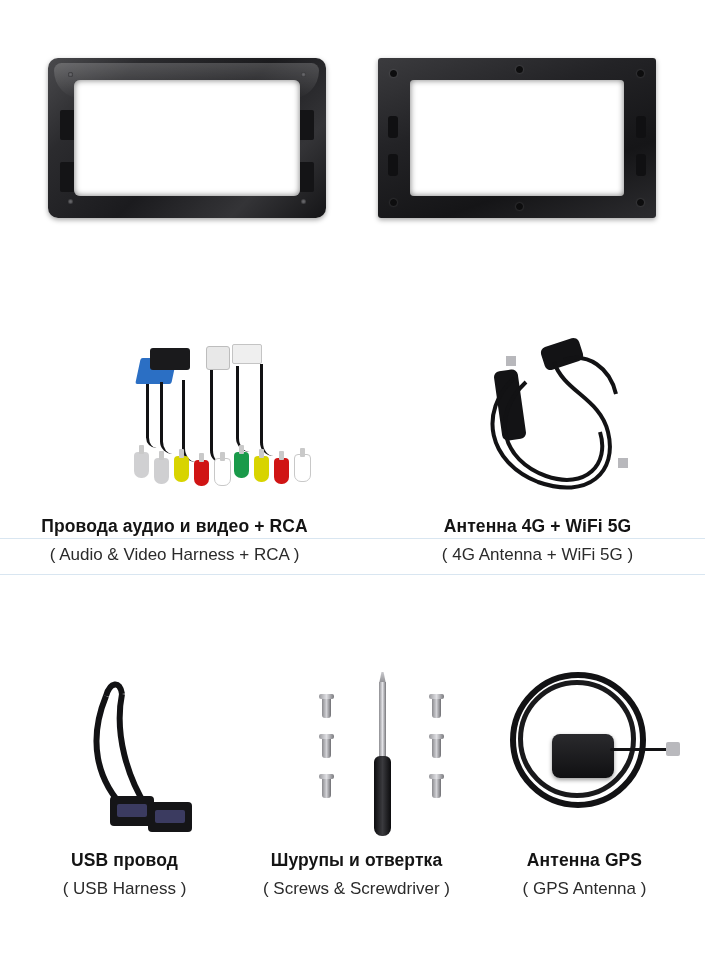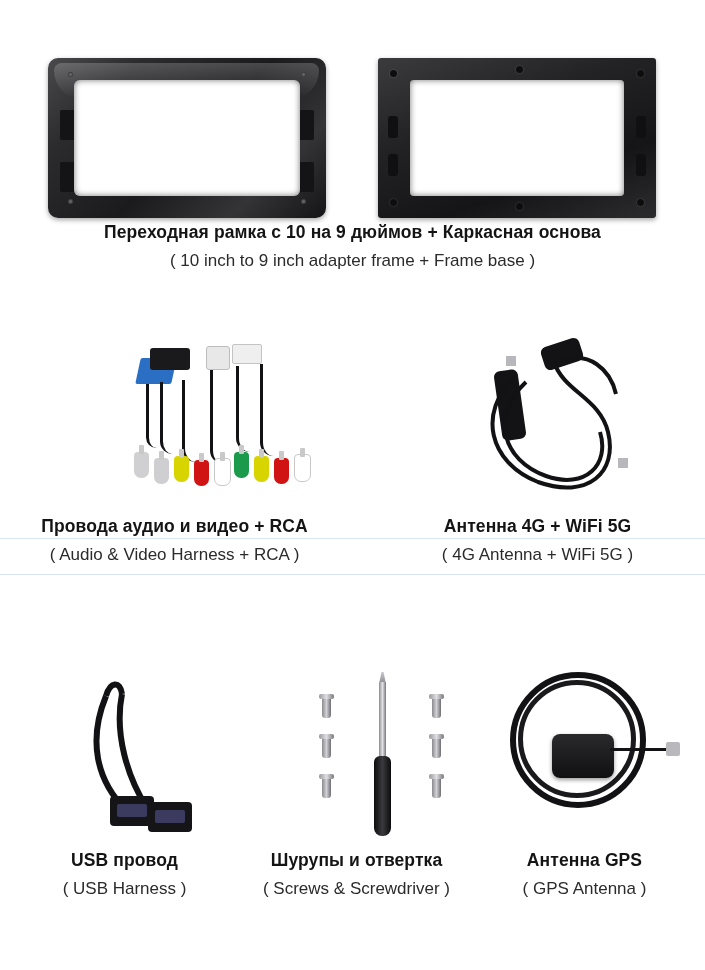--- a/index.html
+++ b/index.html
@@ -322,24 +322,20 @@
         <div class="bf-hole" style="left:138px;top:8px;"></div>
         <div class="bf-hole" style="left:138px;bottom:8px;"></div>
         <div class="bf-slot" style="left:10px;top:58px;"></div>
         <div class="bf-slot" style="left:10px;top:96px;"></div>
         <div class="bf-slot" style="right:10px;top:58px;"></div>
         <div class="bf-slot" style="right:10px;top:96px;"></div>
       </div>
 
     </div>
 
-    <div class="cap-block s1-cap">
-      <div class="cap-ru">Переходная рамка с 10 на 9 дюймов + Каркасная основа</div>
-      <div class="cap-en">( 10 inch to 9 inch adapter frame + Frame base )</div>
-    </div>
   </div>
 
   <div class="section2">
 
     <div class="harness">
       <div class="plug-blue"></div>
       <div class="plug-black"></div>
       <div class="plug-white"></div>
       <div class="plug-white2"></div>
 

